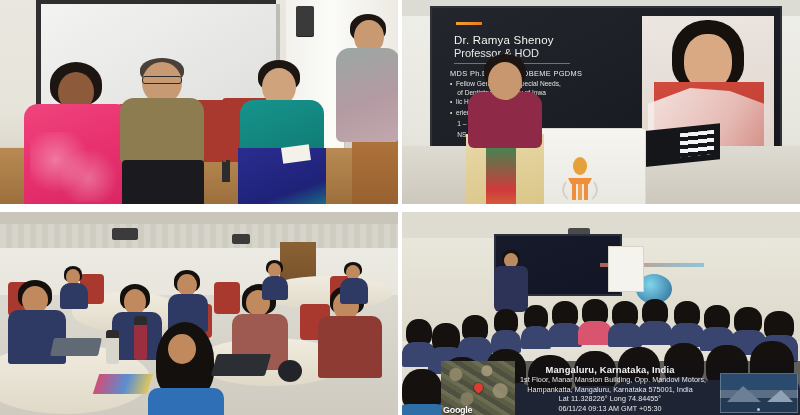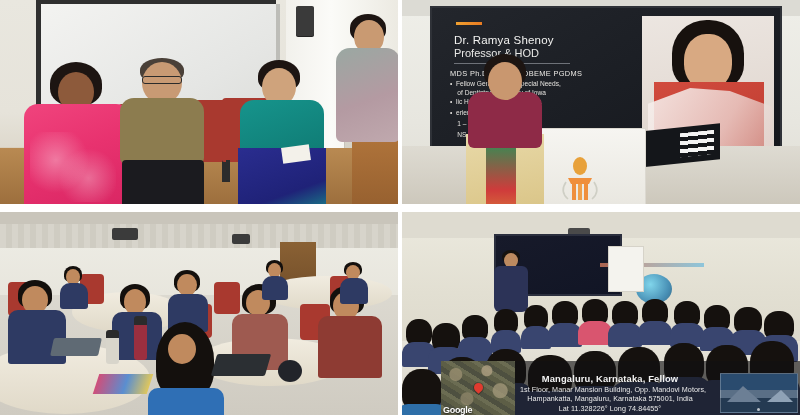--- a/index.html
+++ b/index.html
@@ -524,24 +524,25 @@
 
       <div class="gps-bar"></div>
 
       <div class="gps-map">
         <div class="sat"></div>
         <div class="pin"></div>
         <div class="gl">Google</div>
       </div>
 
       <div class="gps-text">
-        <div class="gps-city">Mangaluru, Karnataka, Fellow</div>
+        <div class="gps-city">Mangaluru, Karnataka, India</div>
         <div class="gps-line">1st Floor, Manar Mansion Building, Opp. Mandovi Motors,</div>
         <div class="gps-line">Hampankatta, Mangaluru, Karnataka 575001, India</div>
         <div class="gps-line">Lat 11.328226° Long 74.84455°</div>
+        <div class="gps-line">06/11/24 09:13 AM GMT +05:30</div>
       </div>
 
       <div class="gps-thumb">
         <div class="mt"></div>
         <div class="mt2"></div>
         <div class="dot"></div>
       </div>
     </div>
   </div>
 

